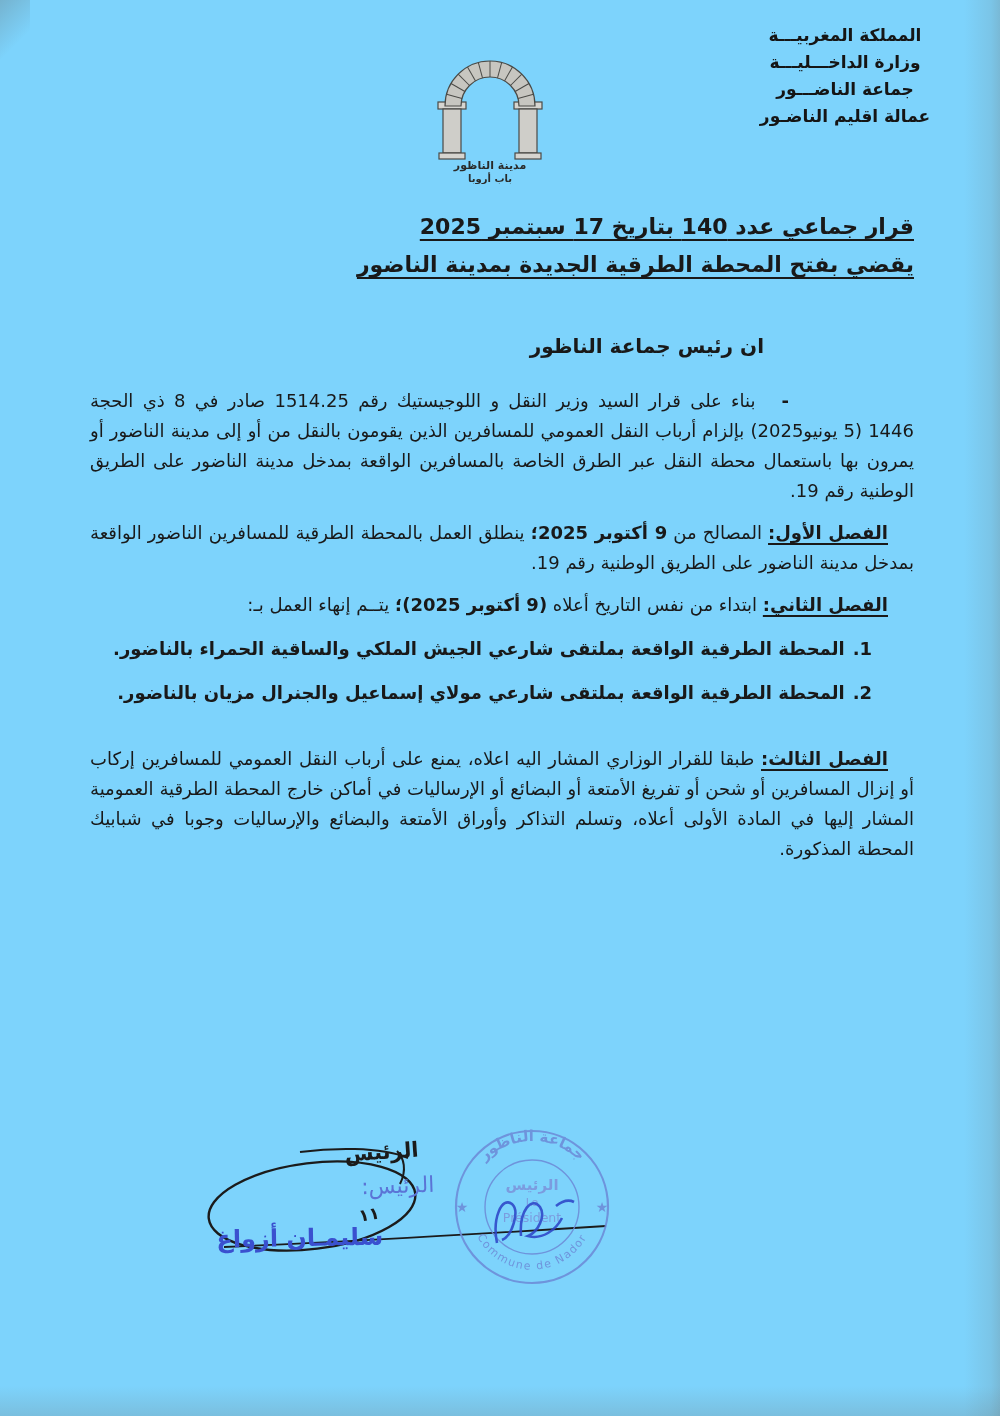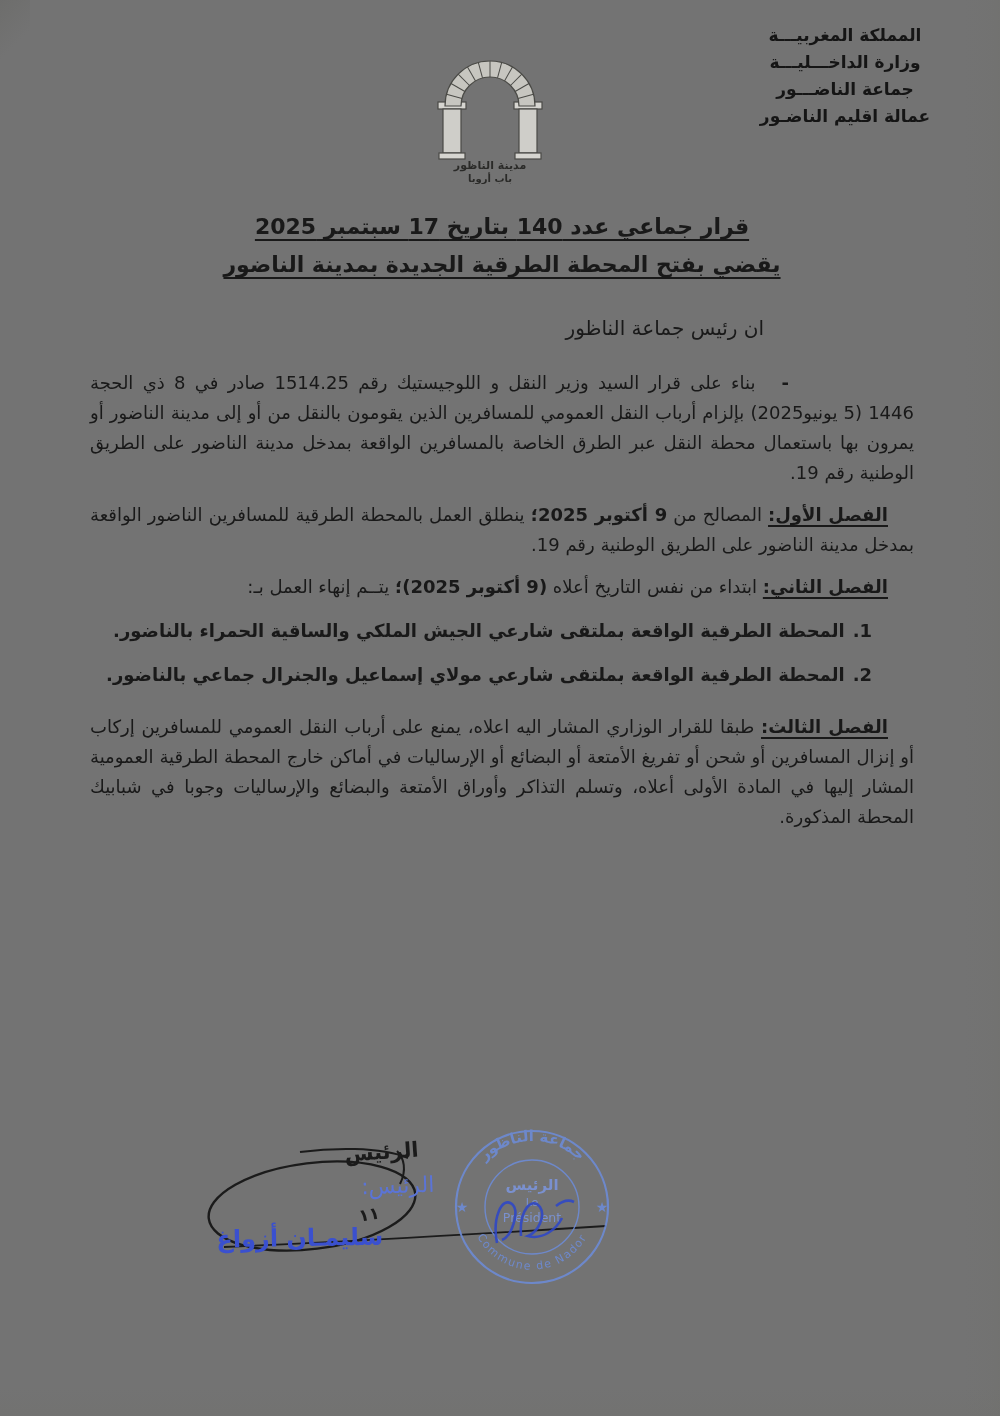--- a/index.html
+++ b/index.html
@@ -1,18 +1,18 @@
 <!DOCTYPE html>
 <html><head>
 <meta charset="utf-8">
 <style>
   html,body { margin:0; padding:0; background:#ffffff; }
   .page {
     position:relative; width:1000px; height:1416px;
-    background:#737373; overflow:hidden;
+    background:#7dd3fc; overflow:hidden;
     font-family:"DejaVu Sans", sans-serif; color:#1b1b1b;
   }
   
   .scan-right { position:absolute; top:0; right:0; width:36px; height:100%;
     background:linear-gradient(to right, rgba(110,110,104,0) 0%, rgba(110,110,104,0.14) 75%, rgba(110,110,104,0.26) 100%); }
   .scan-bottom { position:absolute; bottom:0; left:0; width:100%; height:30px;
     background:linear-gradient(to bottom, rgba(110,110,104,0) 0%, rgba(110,110,104,0.20) 100%); }
   .scan-corner { position:absolute; top:0; left:0; width:30px; height:64px;
     background:linear-gradient(135deg, rgba(95,95,90,0.28) 0%, rgba(95,95,90,0) 65%); }
 
@@ -20,34 +20,34 @@
     position:absolute; top:22px; right:44px; width:222px;
     direction:rtl; text-align:center;
     font-weight:bold; font-size:17px; line-height:27px; color:#151515;
   }
   .logo { position:absolute; top:52px; left:410px; width:160px; text-align:center; }
 
   .content {
     position:absolute; top:208px; right:86px; left:90px;
     direction:rtl; font-size:18px; color:#191919;
   }
-  .title { text-align:center; font-size:22px; font-weight:bold; line-height:38px; margin:0; }
+  .title { text-align:right; font-size:22px; font-weight:bold; line-height:38px; margin:0; }
   .title .u { text-decoration:underline; text-decoration-thickness:2px; text-underline-offset:5px; }
 
-  .preamble { font-weight:normal; font-size:20px; margin:32px 150px 0 0; }
+  .preamble { font-weight:bold; font-size:20px; margin:50px 150px 0 0; }
 
   .bullet { margin:28px 0 0 0; line-height:30px; text-align:justify; text-indent:125px; }
   .bullet .dash { padding-left:26px; font-weight:bold; }
 
   .decide { text-align:center; font-weight:bold; font-size:21px; margin:32px 0 14px 0; }
 
   .article { margin:12px 0 0 0; line-height:30px; text-align:justify; text-indent:26px; }
   .article .lbl { font-weight:bold; text-decoration:underline; text-decoration-thickness:2px; text-underline-offset:4px; }
   .article .b { font-weight:bold; }
-  .article.sp { margin-top:22px; }
+  .article.sp { margin-top:36px; }
 
   .station { margin:14px 0 0 0; line-height:30px; font-weight:bold; text-align:justify; text-indent:42px; }
   .station .num { padding-left:8px; }
 
   .sig-overlay { position:absolute; top:0; left:0; width:1000px; height:1416px; pointer-events:none; }
   .sig-overlay text { font-family:"DejaVu Sans", sans-serif; }
 </style>
 </head>
 <body>
 
@@ -114,21 +114,21 @@
 
     <p class="article">
       <span class="lbl">الفصل الثاني:</span><span> ابتداء من نفس التاريخ أعلاه </span><span class="b">(9 أكتوبر 2025)؛</span><span> يتــم إنهاء العمل بـ:</span>
     </p>
 
     <p class="station">
       <span class="num">1.</span><span>المحطة الطرقية الواقعة بملتقى شارعي الجيش الملكي والساقية الحمراء بالناضور.</span>
     </p>
 
     <p class="station">
-      <span class="num">2.</span><span>المحطة الطرقية الواقعة بملتقى شارعي مولاي إسماعيل والجنرال جماعي بالناضور.</span>
+      <span class="num">2.</span><span>المحطة الطرقية الواقعة بملتقى شارعي مولاي إسماعيل والجنرال مزيان بالناضور.</span>
     </p>
 
     <p class="article sp">
       <span class="lbl">الفصل الثالث:</span><span> طبقا للقرار الوزاري المشار اليه اعلاه، يمنع على أرباب النقل العمومي للمسافرين إركاب أو إنزال المسافرين أو شحن أو تفريغ الأمتعة أو البضائع أو الإرساليات في أماكن خارج المحطة الطرقية العمومية المشار إليها في المادة الأولى أعلاه، وتسلم التذاكر وأوراق الأمتعة والبضائع والإرساليات وجوبا في شبابيك المحطة المذكورة.</span>
     </p>
 
 
   </div>
 
   <svg class="sig-overlay" viewBox="0 0 1000 1416">

